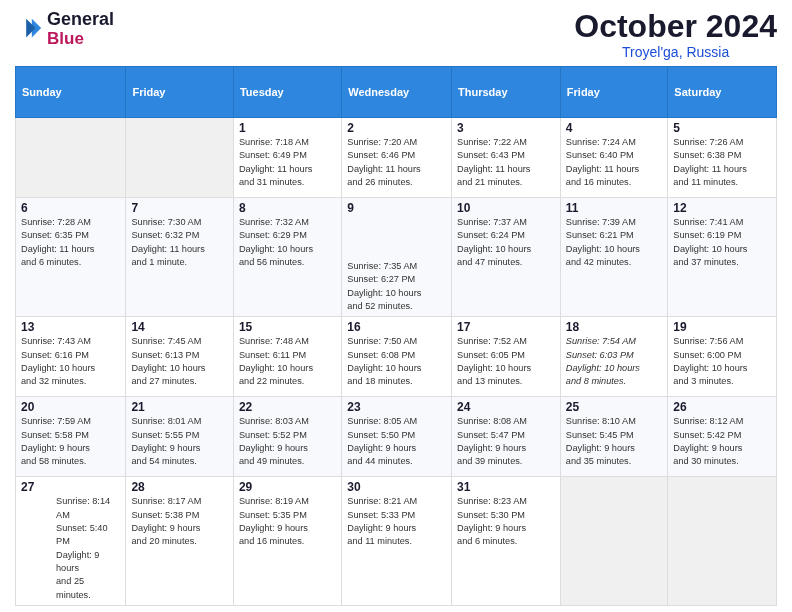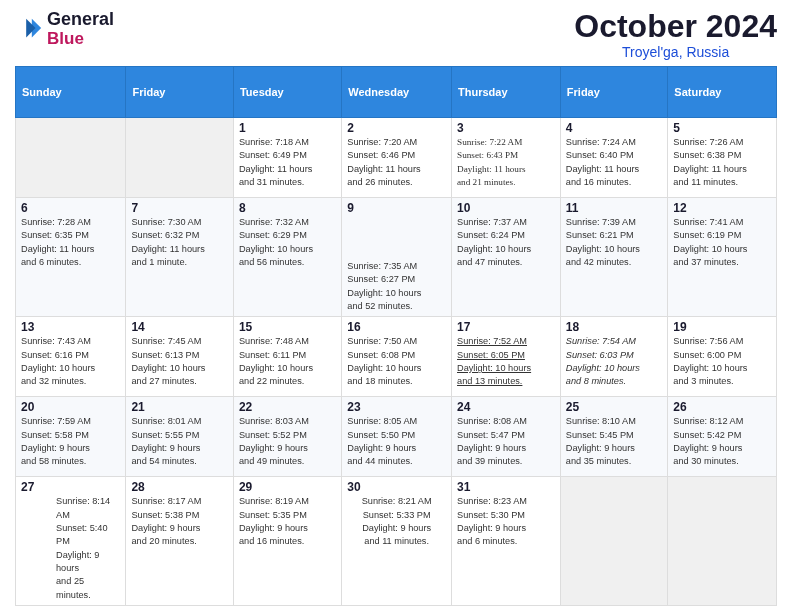--- a/index.html
+++ b/index.html
@@ -133,21 +133,21 @@
           </td>
           <td>
             <span class="day-num">2</span>
             <div class="day-info" style="white-space: pre-line;">Sunrise: 7:20 AM
 Sunset: 6:46 PM
 Daylight: 11 hours
 and 26 minutes.</div>
           </td>
           <td>
             <span class="day-num">3</span>
-            <div class="day-info" style="white-space: pre-line; font-family: Liberation Serif, serif;">Sunrise: 7:22 AM
+            <div class="day-info" style="white-space: pre-line;">Sunrise: 7:22 AM
 Sunset: 6:43 PM
 Daylight: 11 hours
 and 21 minutes.</div>
           </td>
           <td>
             <span class="day-num">4</span>
             <div class="day-info" style="white-space: pre-line;">Sunrise: 7:24 AM
 Sunset: 6:40 PM
 Daylight: 11 hours
 and 16 minutes.</div>
@@ -235,21 +235,21 @@
           </td>
           <td>
             <span class="day-num">16</span>
             <div class="day-info" style="white-space: pre-line;">Sunrise: 7:50 AM
 Sunset: 6:08 PM
 Daylight: 10 hours
 and 18 minutes.</div>
           </td>
           <td>
             <span class="day-num">17</span>
-            <div class="day-info" style="white-space: pre-line; text-decoration: underline;">Sunrise: 7:52 AM
+            <div class="day-info" style="white-space: pre-line;">Sunrise: 7:52 AM
 Sunset: 6:05 PM
 Daylight: 10 hours
 and 13 minutes.</div>
           </td>
           <td>
             <span class="day-num">18</span>
             <div class="day-info" style="white-space: pre-line; font-style: italic;">Sunrise: 7:54 AM
 Sunset: 6:03 PM
 Daylight: 10 hours
 and 8 minutes.</div>
@@ -330,21 +330,21 @@
           </td>
           <td>
             <span class="day-num">29</span>
             <div class="day-info" style="white-space: pre-line;">Sunrise: 8:19 AM
 Sunset: 5:35 PM
 Daylight: 9 hours
 and 16 minutes.</div>
           </td>
           <td>
             <span class="day-num">30</span>
-            <div class="day-info" style="white-space: pre-line; text-align: center;">Sunrise: 8:21 AM
+            <div class="day-info" style="white-space: pre-line;">Sunrise: 8:21 AM
 Sunset: 5:33 PM
 Daylight: 9 hours
 and 11 minutes.</div>
           </td>
           <td>
             <span class="day-num">31</span>
             <div class="day-info" style="white-space: pre-line;">Sunrise: 8:23 AM
 Sunset: 5:30 PM
 Daylight: 9 hours
 and 6 minutes.</div>

